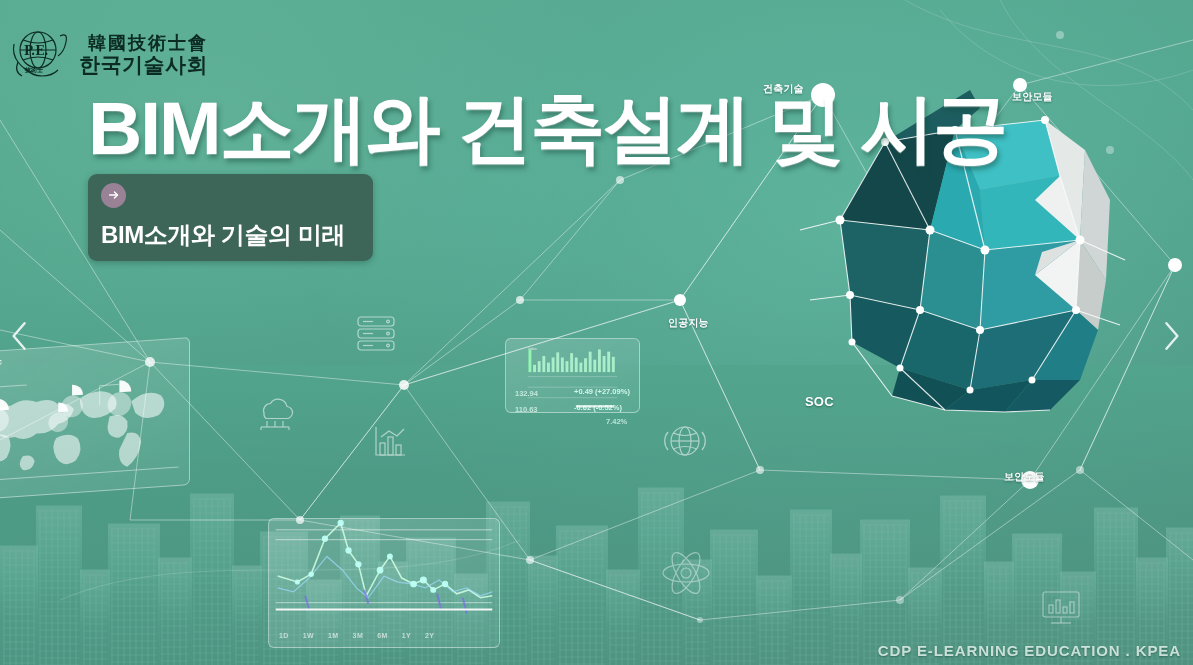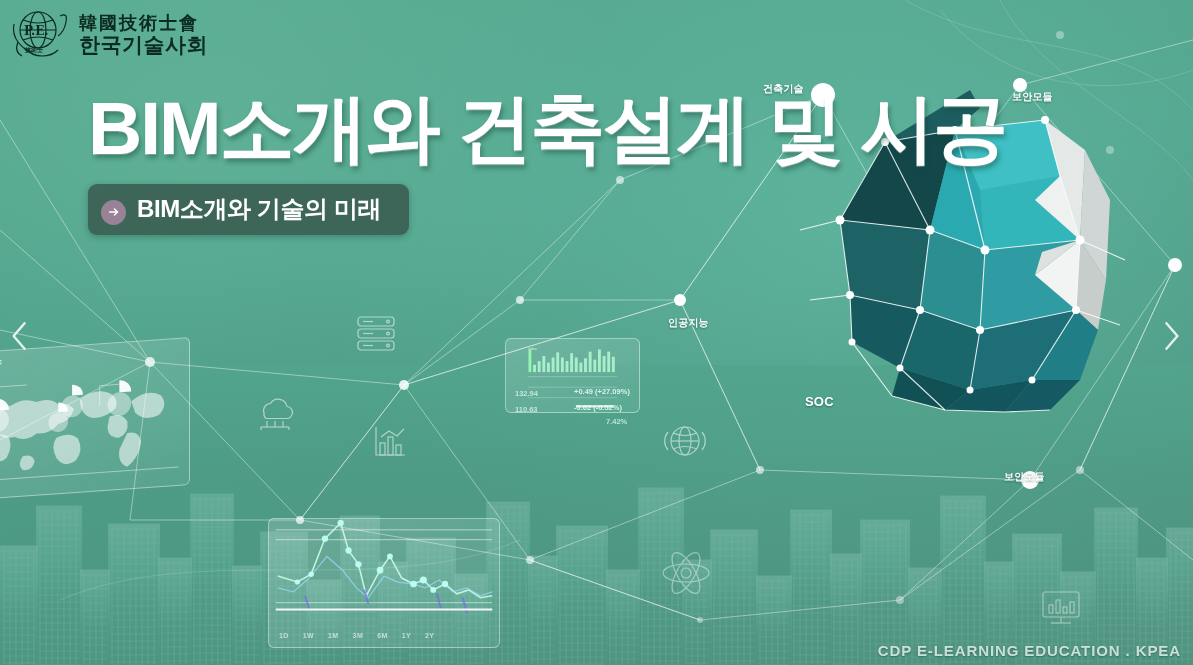--- a/index.html
+++ b/index.html
@@ -43,44 +43,45 @@
   .globe { position:absolute; left:780px; top:80px; width:360px; height:340px; }
 
   
   .nlabel {
     position:absolute; color:#ffffff; font-size:10px; font-weight:700;
     letter-spacing:.2px; text-shadow:0 1px 2px rgba(0,60,45,.5);
     white-space:nowrap;
   }
 
   
-  .logo { position:absolute; left:10px; top:6px; display:flex; align-items:center; gap:9px; }
+  .logo { position:absolute; left:10px; top:26px; display:flex; align-items:center; gap:9px;text-align:right; }
   .logo-mark { width:60px; height:58px; }
   .logo-text { line-height:1.05; }
   .logo-han {
     font-family:"DejaVu Serif", serif; font-size:18px; font-weight:700; color:#0c2c22;
     letter-spacing:2px;
   }
   .logo-kor {
     font-family:"DejaVu Serif", serif; font-size:21px; font-weight:700; color:#0c2c22;
     letter-spacing:.5px; margin-top:1px;
   }
 
   
   .head { position:absolute; left:88px; top:92px; }
   .title {
     font-size:75px; font-weight:900; color:#ffffff; line-height:.98;
     letter-spacing:-2px;
     text-shadow: 2px 4px 5px rgba(20,70,58,.45), 0 1px 0 rgba(255,255,255,.5);
     white-space:nowrap;
   }
   .subbar {
-    margin-top:18px; display:inline-flex; align-items:flex-end; gap:11px;
+    margin-top:8px; display:inline-flex; align-items:flex-start; gap:11px;
     background:#3d6659; border-radius:9px; padding:9px 28px 10px 13px;
     box-shadow:0 2px 6px rgba(10,50,40,.3);
+    flex-direction:column;
   }
   .subbar-ico {
     width:25px; height:25px; border-radius:50%; background:#9a8296;
     display:flex; align-items:center; justify-content:center; flex:0 0 auto;
   }
   .subbar-text { font-size:24px; font-weight:700; color:#ffffff; letter-spacing:-.4px; white-space:nowrap; }
   .presenter {
     margin-top:14px; font-size:25px; font-weight:700; color:#ffffff;
     letter-spacing:.4px; text-shadow:0 1px 3px rgba(20,70,58,.4); white-space:nowrap;
   }

